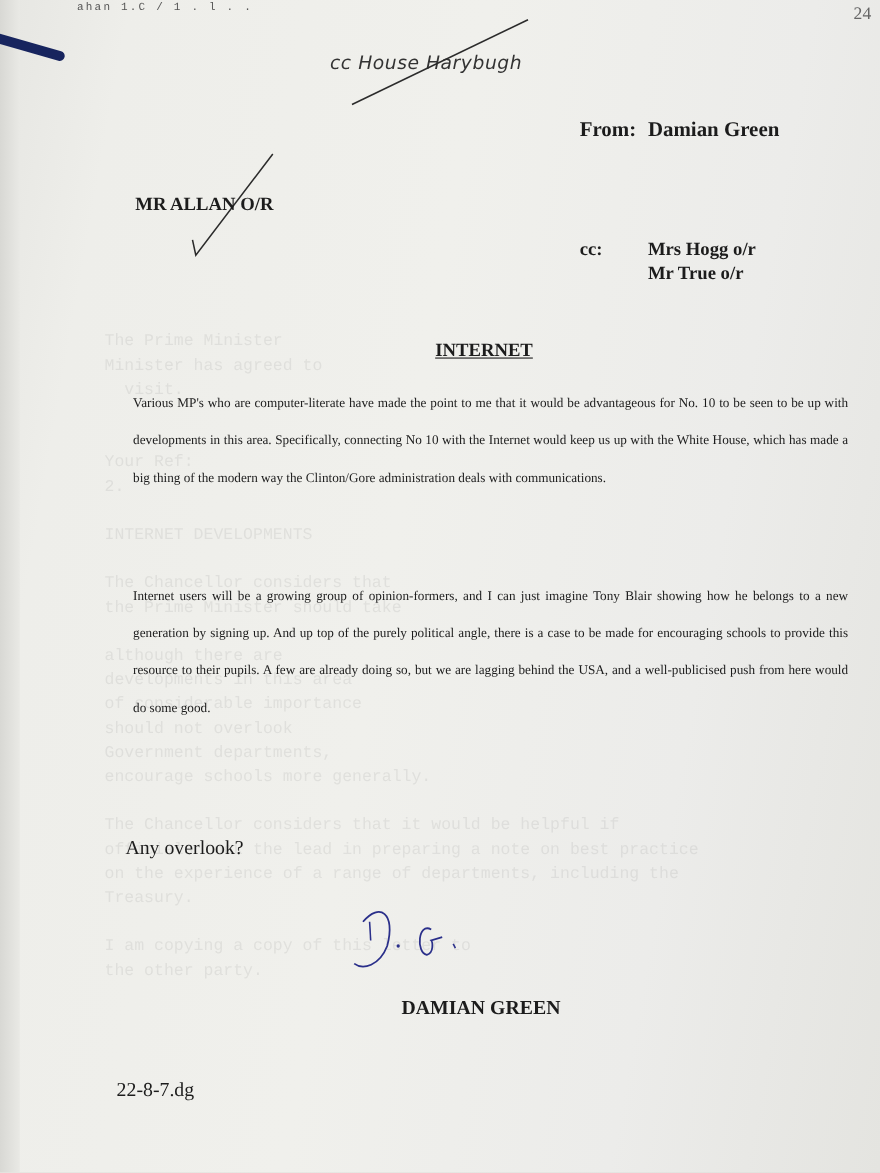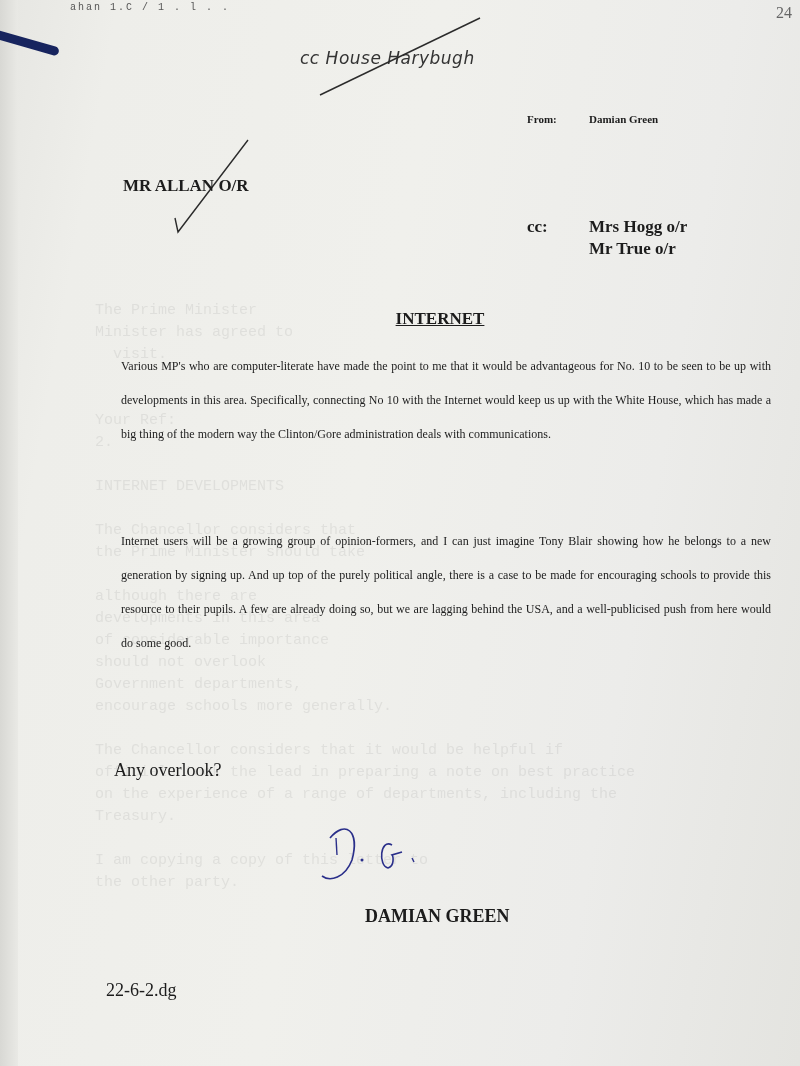--- a/index.html
+++ b/index.html
@@ -60,21 +60,21 @@
       position: absolute;
       left: 300px; top: 48px;
       font-family: "DejaVu Sans", sans-serif;
       font-size: 17px;
       font-style: italic;
       color: #333;
       letter-spacing: 0.5px;
     }
     .text { position: absolute; }
     .bold { font-weight: bold; }
-    .from-block { left: 527px; top: 108px; font-size: 11px; line-height: 22px; }
+    .from-block { left: 527px; top: 108px; font-size: 19px; line-height: 22px; }
     .from-block .lbl { display: inline-block; width: 62px; }
     .to-block { left: 123px; top: 176px; font-size: 17px; font-family: Liberation Serif, serif; }
     .cc-block { left: 527px; top: 216px; font-size: 17px; line-height: 22px; }
     .cc-block .lbl { display: inline-block; width: 62px; vertical-align: top; }
     .cc-block .names { display: inline-block; }
     .title {
       left: 0; width: 880px; text-align: center;
       top: 309px; font-size: 17px; text-decoration: underline;
     }
     .para {
@@ -156,14 +156,14 @@
 
   <div class="text title bold">INTERNET</div>
 
   <div class="text para p1">Various MP's who are computer-literate have made the point to me that it would be advantageous for No. 10 to be seen to be up with developments in this area. Specifically, connecting No 10 with the Internet would keep us up with the White House, which has made a big thing of the modern way the Clinton/Gore administration deals with communications.</div>
   <div class="text para p2">Internet users will be a growing group of opinion-formers, and I can just imagine Tony Blair showing how he belongs to a new generation by signing up. And up top of the purely political angle, there is a case to be made for encouraging schools to provide this resource to their pupils. A few are already doing so, but we are lagging behind the USA, and a well-publicised push from here would do some good.</div>
 
   <div class="text any">Any overlook?</div>
 
   <div class="text sig-name bold">DAMIAN GREEN</div>
 
-  <div class="text ref">22-6-2.dg</div>
+  <div class="text ref">22-8-7.dg</div>
 </div>
 
 </body></html>

